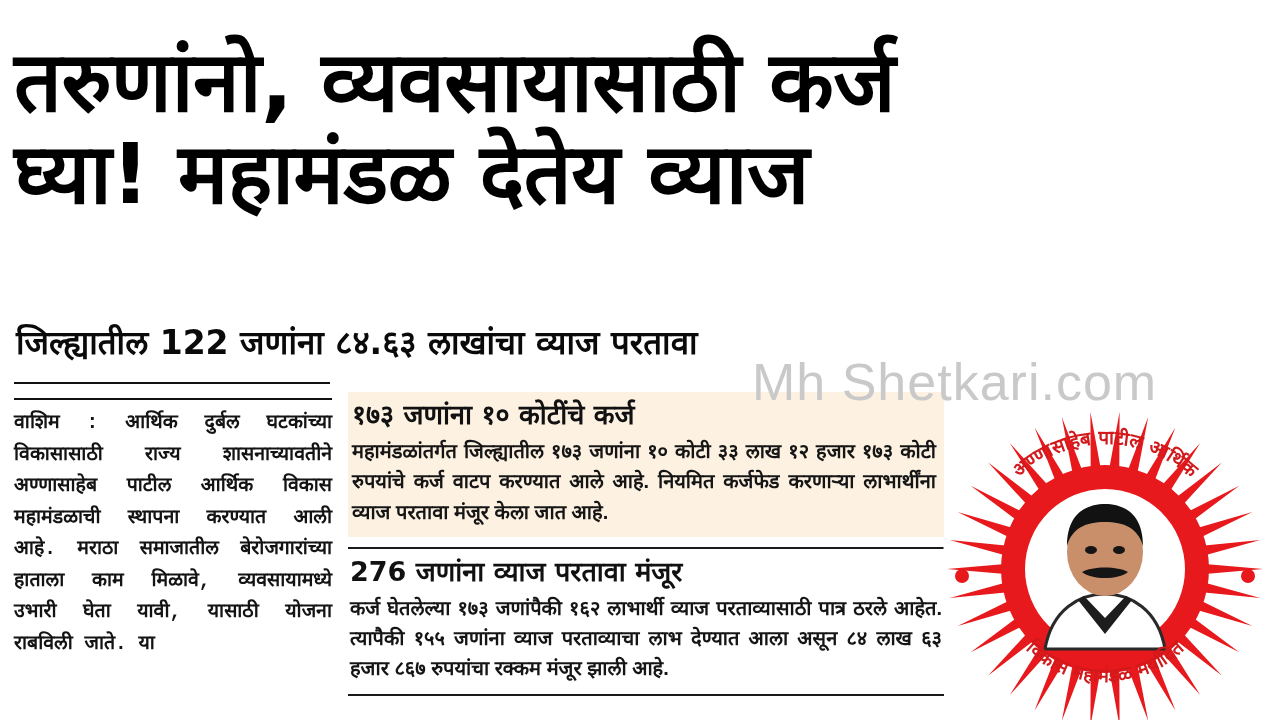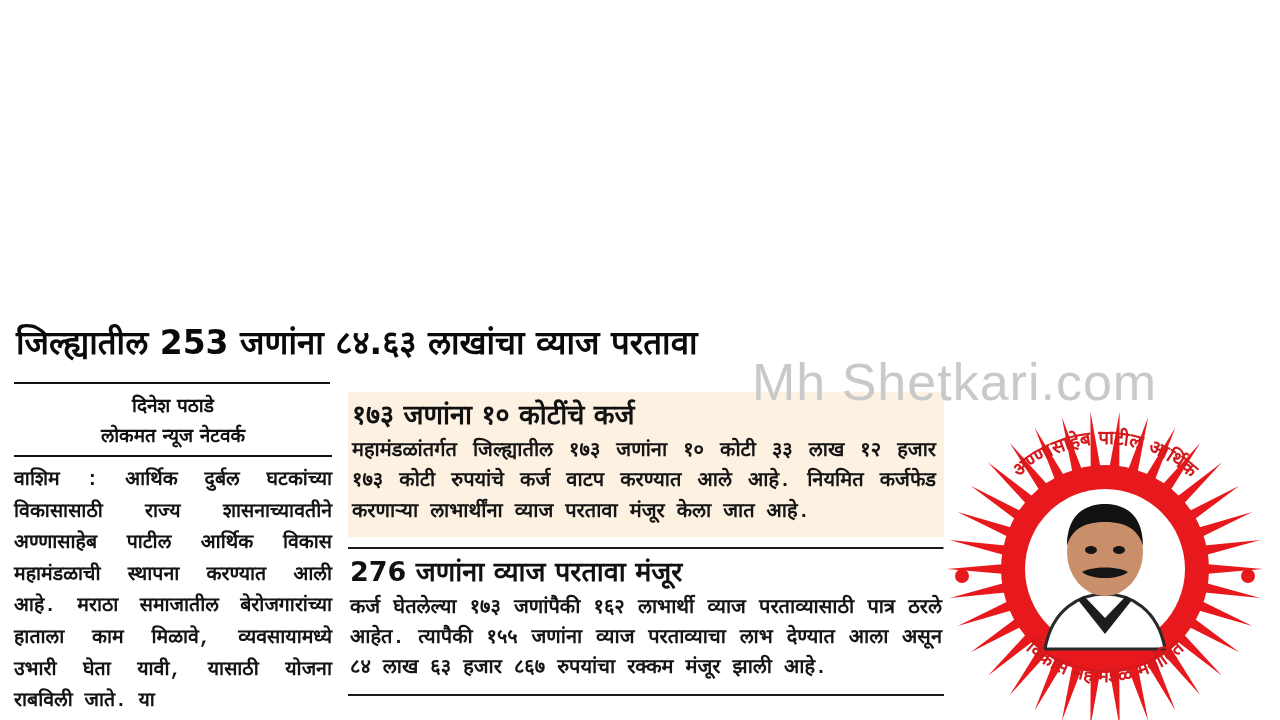--- a/index.html
+++ b/index.html
@@ -112,21 +112,21 @@
   }
   .sec-title {
     font-family: "DejaVu Sans", sans-serif;
     font-weight: bold;
     font-size: 27px;
     line-height: 1.25;
     color: #111;
     margin: 0 0 4px 0;
   }
   .sec-body {
-    font-family: Liberation Mono, monospace;
+    font-family: Liberation Sans, sans-serif;
     font-weight: 600;
     font-size: 20px;
     line-height: 1.52;
     color: #151515;
     text-align: justify;
   }
   .rule-sec {
     width: 596px;
     height: 2px;
     background: #1a1a1a;
@@ -163,30 +163,30 @@
     width: 330px;
     height: 330px;
   }
   .logo-svg { display: block; }
 </style>
 </head>
 <body>
 
 <div id="page">
 
-
-  <div class="subheadline">जिल्ह्यातील 253 जणांना ८४.६३ लाखांचा व्याज परतावा</div>
+  <div class="headline">
+    <div class="headline-line l1">तरुणांनो, व्यवसायासाठी कर्ज</div>
+    <div class="headline-line l2">घ्या! महामंडळ देतेय व्याज</div>
+  </div>
+
+  <div class="subheadline">जिल्ह्यातील 122 जणांना ८४.६३ लाखांचा व्याज परतावा</div>
 
   <div class="rule-top"></div>
 
   <div class="left-col">
-    <div class="byline">
-      <span>दिनेश पठाडे</span>
-      <span class="b2">लोकमत न्यूज नेटवर्क</span>
-    </div>
     <div class="rule-mid"></div>
     <div class="body-text">
       <span class="lead">वाशिम :</span>
       <span>आर्थिक दुर्बल घटकांच्या विकासासाठी राज्य शासनाच्यावतीने अण्णासाहेब पाटील आर्थिक विकास महामंडळाची स्थापना करण्यात आली आहे. मराठा समाजातील बेरोजगारांच्या हाताला काम मिळावे, व्यवसायामध्ये उभारी घेता यावी, यासाठी योजना राबविली जाते. या</span>
     </div>
   </div>
 
   <div class="mid-col">
 
     <div class="box-highlight">

